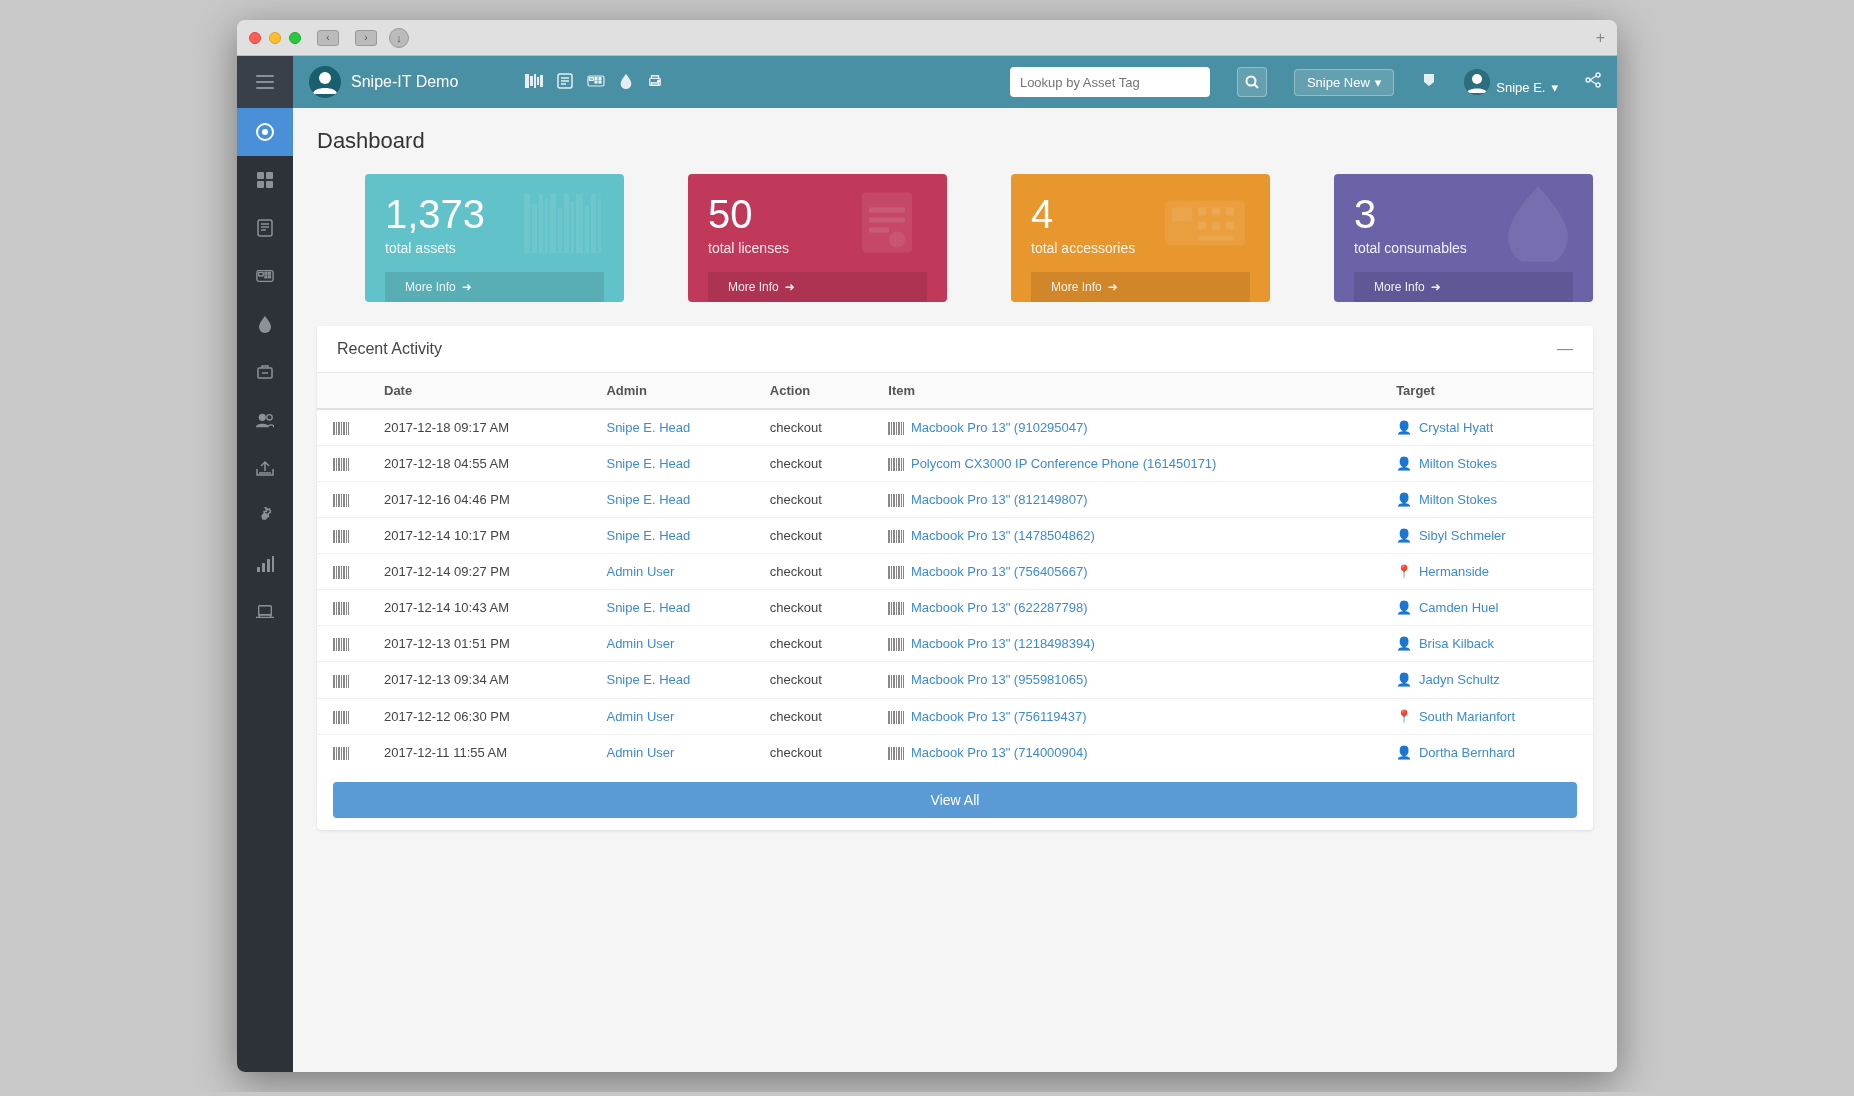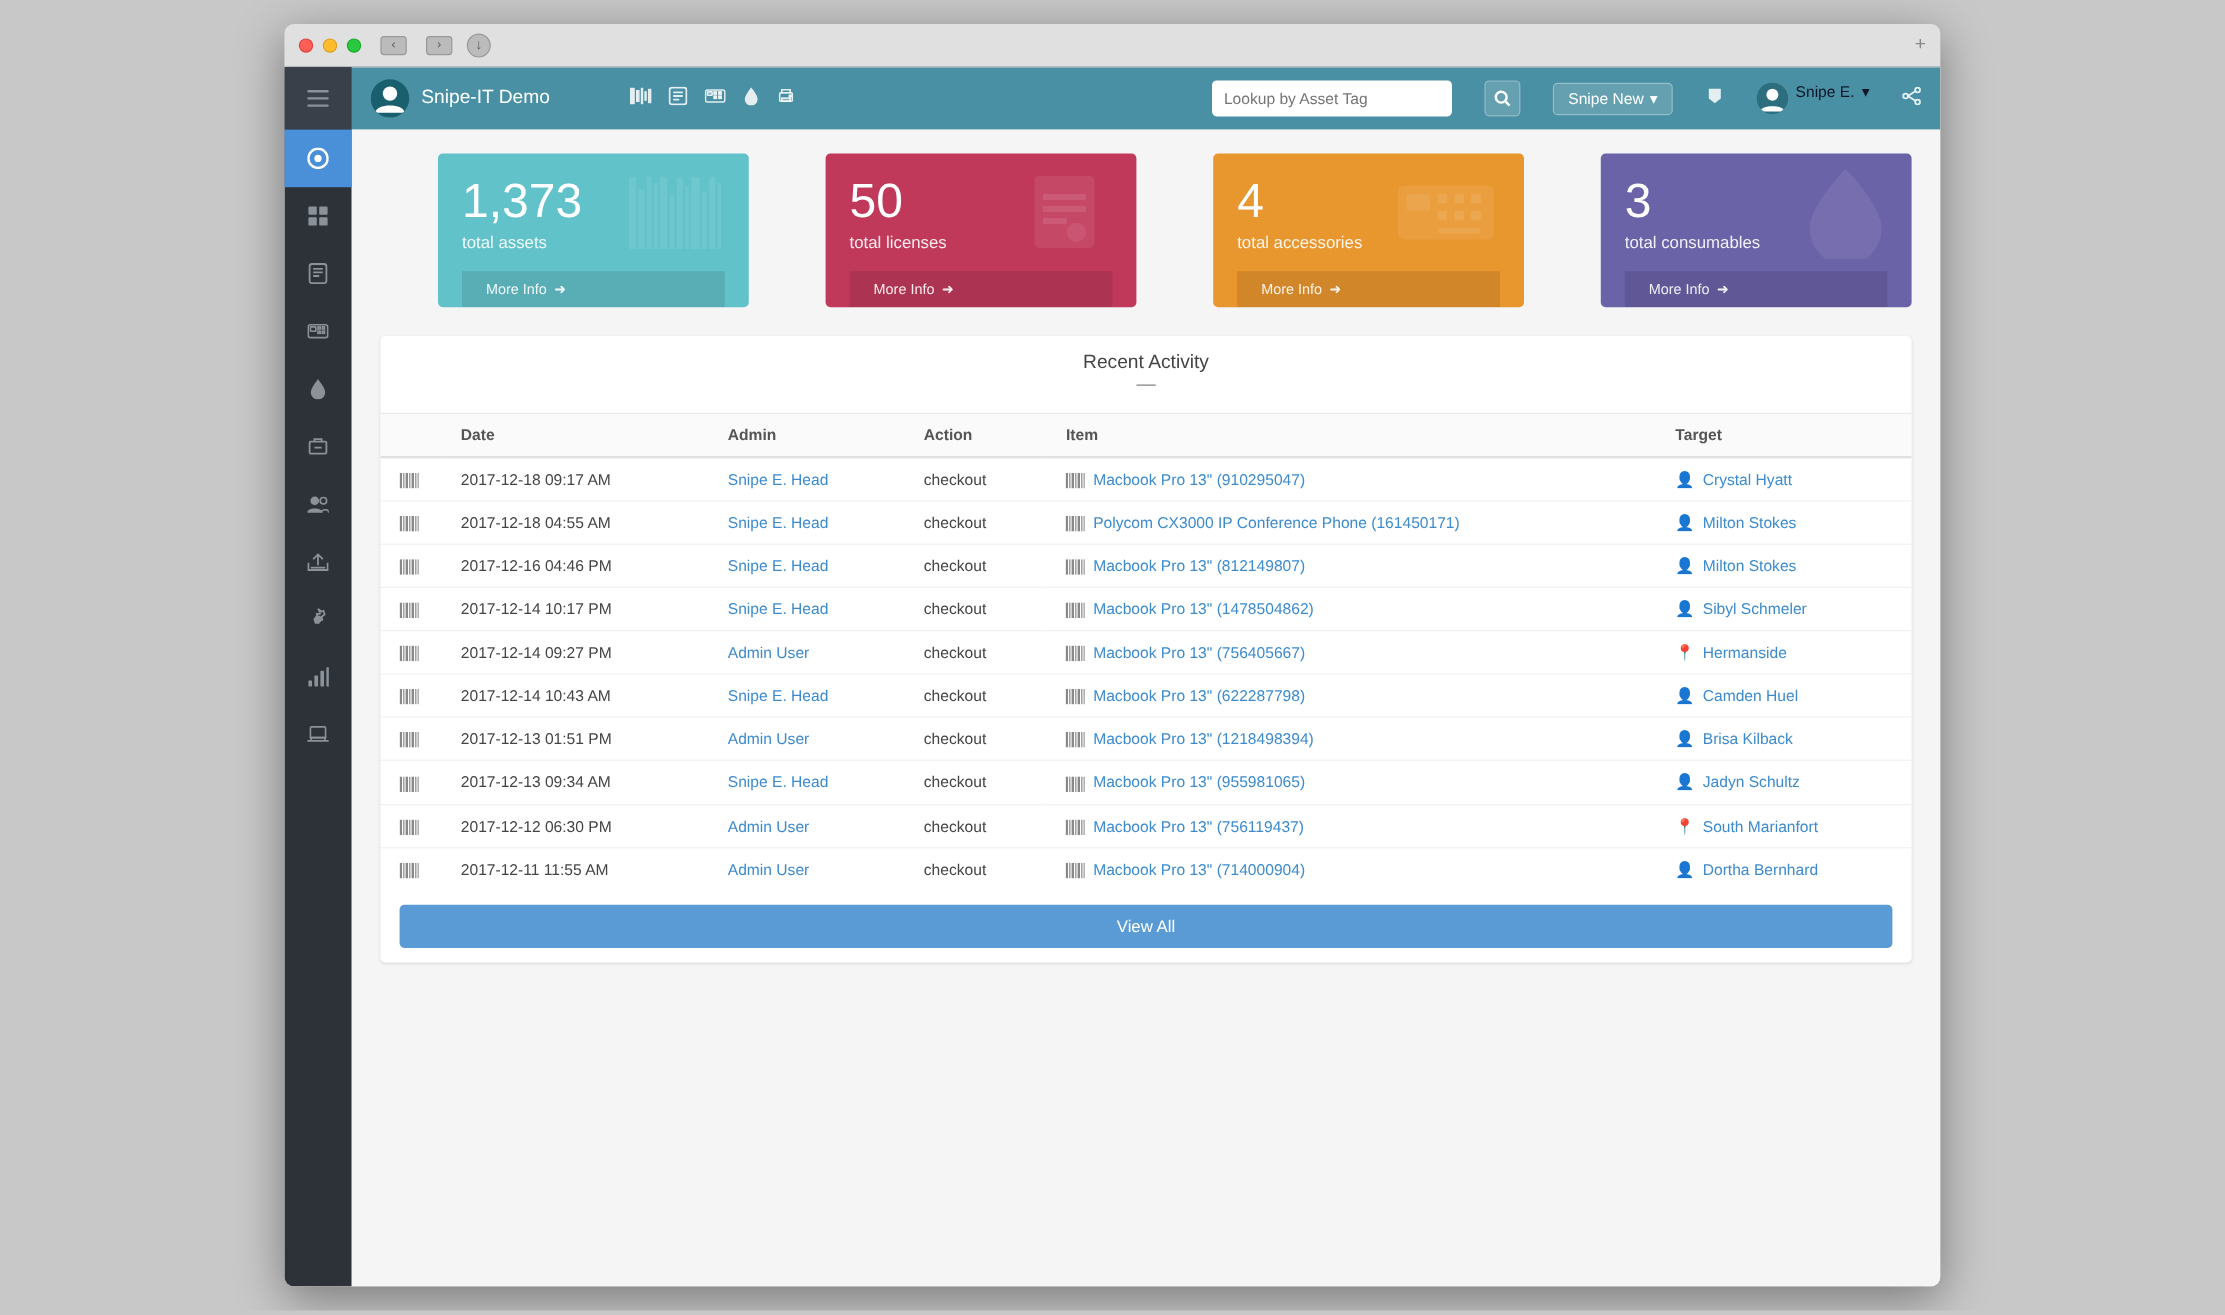--- a/index.html
+++ b/index.html
@@ -146,23 +146,23 @@
       align-items: center;
       gap: 5px;
     }
     .flag-btn {
       color: rgba(255,255,255,0.8);
       cursor: pointer;
       font-size: 16px;
     }
     .user-btn {
       display: flex;
-      align-items: flex-start;
+      align-items: flex-end;
       gap: 6px;
-      color: #0f172a;
+      color: #ffffff;
       cursor: pointer;
       font-size: 13px;
     }
     .user-avatar-sm {
       width: 26px; height: 26px;
       border-radius: 50%;
       background: #2d6e7e;
       display: flex; align-items: center; justify-content: center;
       font-size: 11px;
       overflow: hidden;
@@ -242,25 +242,24 @@
 
     
     .recent-activity {
       background: #fff;
       border-radius: 4px;
       overflow: hidden;
       box-shadow: 0 1px 3px rgba(0,0,0,0.1);
     }
     .ra-header {
       display: flex;
-      align-items: center;
+      align-items: flex-end;
       justify-content: space-between;
       padding: 14px 20px;
       border-bottom: 1px solid #e8e8e8;
-      flex-direction: column;
     }
     .ra-title {
       font-size: 16px;
       font-weight: 500;
       color: #444;
     }
     .ra-collapse {
       color: #888;
       cursor: pointer;
       font-size: 16px;
@@ -525,20 +524,21 @@
             <circle cx="13" cy="3" r="2"></circle>
             <circle cx="13" cy="13" r="2"></circle>
             <circle cx="3" cy="8" r="2"></circle>
             <line x1="5" y1="8" x2="11" y2="4"></line>
             <line x1="5" y1="8" x2="11" y2="12"></line>
           </svg>
         </span>
       </div>
 
       <div class="main-content">
+        <h1 class="page-title">Dashboard</h1>
 
         <div class="stat-cards">
 
           <div class="stat-card stat-card-assets">
             <div class="stat-number">1,373</div>
             <div class="stat-label">total assets</div>
             <div class="stat-icon">
               <svg width="80" height="60" viewBox="0 0 80 60" fill="rgba(255,255,255,0.25)">
                 <rect x="0" y="0" width="6" height="60"></rect>
                 <rect x="8" y="10" width="5" height="50"></rect>

